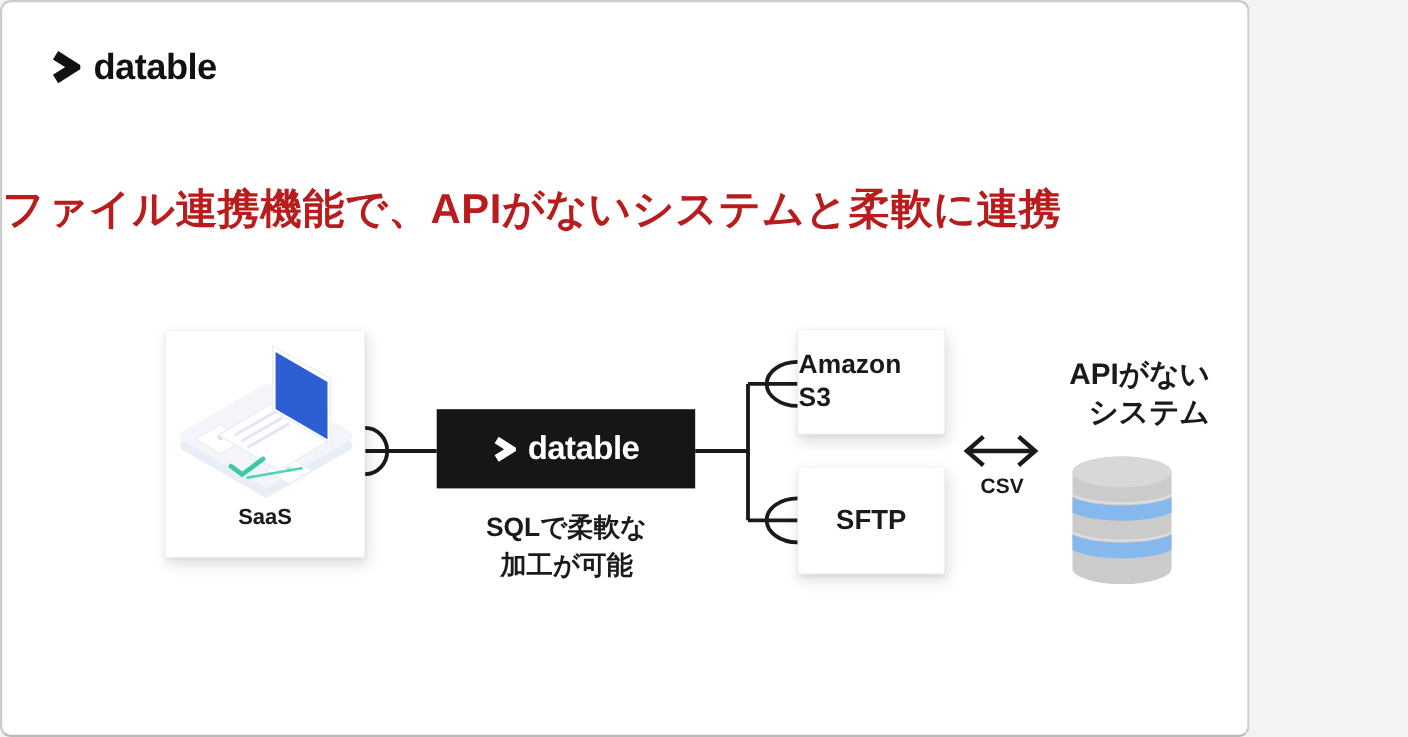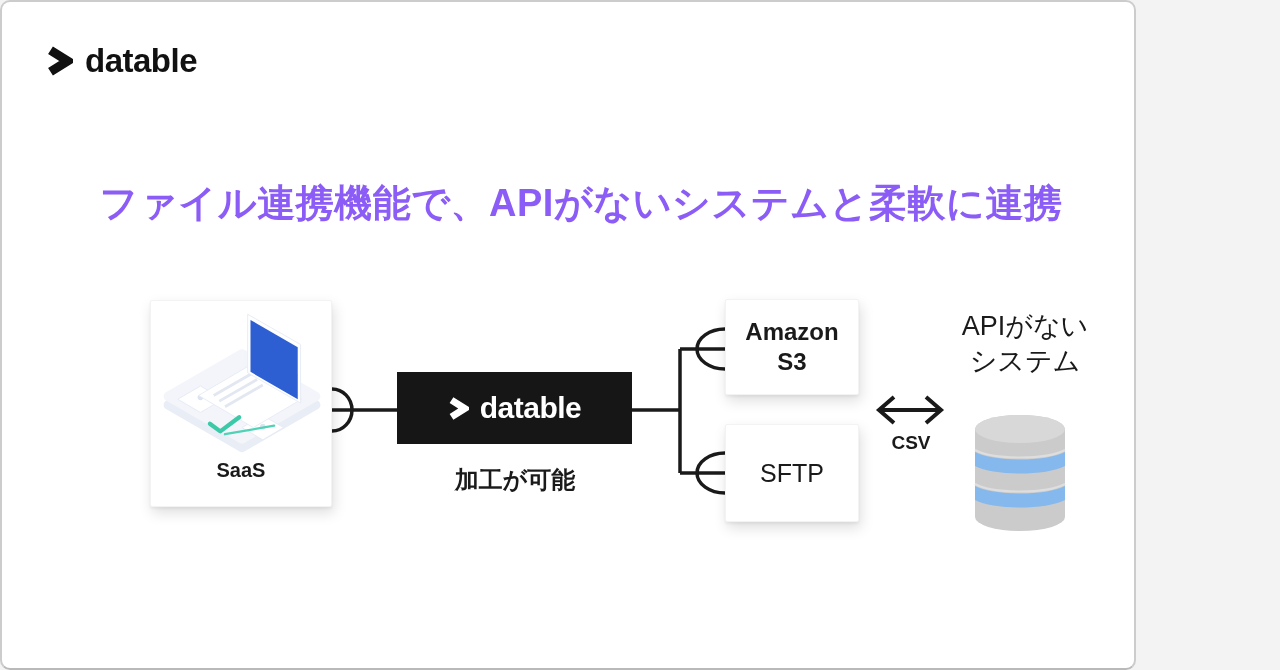--- a/index.html
+++ b/index.html
@@ -6,22 +6,22 @@
   .canvas{
     position:relative;width:1136px;height:670px;box-sizing:border-box;
     background:#ffffff;border:2px solid #cccccc;border-bottom-color:#b9b9b9;
     border-radius:10px;overflow:hidden;
     font-family:"Liberation Sans","DejaVu Sans",sans-serif;color:#1a1a1a;
   }
   .brand{position:absolute;left:44px;top:40px;display:flex;align-items:center;gap:12px;}
   .brand svg{display:block;}
   .brand-text{font-size:33px;font-weight:700;letter-spacing:-0.5px;color:#111;}
   .title{
-    position:absolute;left:0;top:163px;width:100%;margin:13px;text-align:center;
-    font-size:38px;font-weight:700;color:#8b5cf6;letter-spacing:0.5px;
+    position:absolute;left:0;top:163px;width:100%;margin:0;text-align:left;
+    font-size:38px;font-weight:700;color:#b91c1c;letter-spacing:0.5px;
   }
   .connectors{position:absolute;left:0;top:0;z-index:1;}
   .card{
     position:absolute;background:#ffffff;border:1px solid #f3f3f3;border-radius:2px;
     box-shadow:0 2px 3px rgba(0,0,0,0.05), 2px 6px 14px rgba(0,0,0,0.13);
     z-index:2;box-sizing:border-box;
   }
   .saas{left:148px;top:298px;width:182px;height:207px;}
   .saas .illus{position:absolute;left:6px;top:2px;}
   .saas-label{
@@ -31,27 +31,27 @@
   .node-datable{
     position:absolute;left:395px;top:370px;width:235px;height:72px;background:#161616;
     display:flex;align-items:center;justify-content:center;gap:11px;z-index:2;
   }
   .node-datable .logo-text{font-size:30px;font-weight:700;letter-spacing:-0.5px;color:#ffffff;}
   .sql-note{
     position:absolute;left:378px;top:460px;width:270px;text-align:center;z-index:2;
     font-size:24px;font-weight:700;line-height:35px;
   }
   .s3{left:723px;top:297px;width:134px;height:96px;display:flex;flex-direction:column;
-      align-items:center;justify-content:center;font-size:24px;font-weight:700;line-height:30px;}
+      align-items:flex-start;justify-content:center;font-size:24px;font-weight:700;line-height:30px;}
   .sftp{left:723px;top:422px;width:134px;height:98px;display:flex;align-items:center;
-      justify-content:center;font-size:25px;font-weight:400;}
+      justify-content:center;font-size:25px;font-weight:700;}
   .csv-label{position:absolute;left:873px;top:430px;width:72px;text-align:center;
       font-size:19px;font-weight:700;z-index:2;}
-  .api-label{position:absolute;left:948px;top:307px;width:150px;text-align:center;
-      font-size:27px;font-weight:400;line-height:35px;z-index:2;}
+  .api-label{position:absolute;left:948px;top:321px;width:150px;text-align:right;
+      font-size:27px;font-weight:700;line-height:35px;z-index:2;}
   .db-icon{position:absolute;left:972px;top:412px;z-index:2;}
 </style>
 </head>
 <body>
 
 <div class="canvas">
 
   <div class="brand">
     <svg width="27" height="32" viewBox="0 0 30 34">
       <path d="M5,5 L24,17 L5,29" fill="none" stroke="#111111" stroke-width="10" stroke-linejoin="miter" stroke-linecap="butt"></path>
@@ -98,20 +98,21 @@
   </div>
 
   <div class="node-datable">
     <svg width="21" height="25" viewBox="0 0 30 34">
       <path d="M5,5 L24,17 L5,29" fill="none" stroke="#ffffff" stroke-width="10" stroke-linejoin="miter" stroke-linecap="butt"></path>
     </svg>
     <span class="logo-text">datable</span>
   </div>
 
   <div class="sql-note">
+    <div>SQLで柔軟な</div>
     <div>加工が可能</div>
   </div>
 
   <div class="card s3">
     <div>Amazon</div>
     <div>S3</div>
   </div>
 
   <div class="card sftp">
     <div>SFTP</div>

